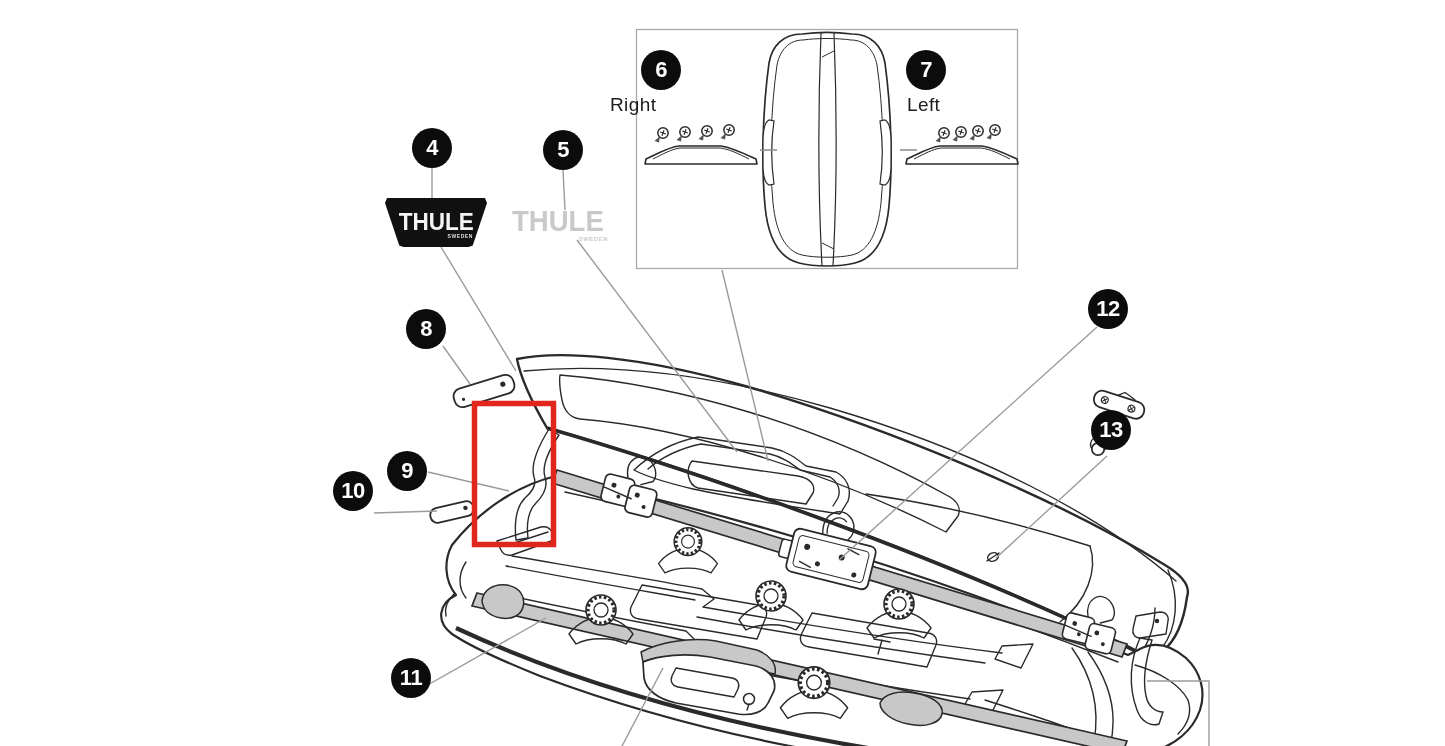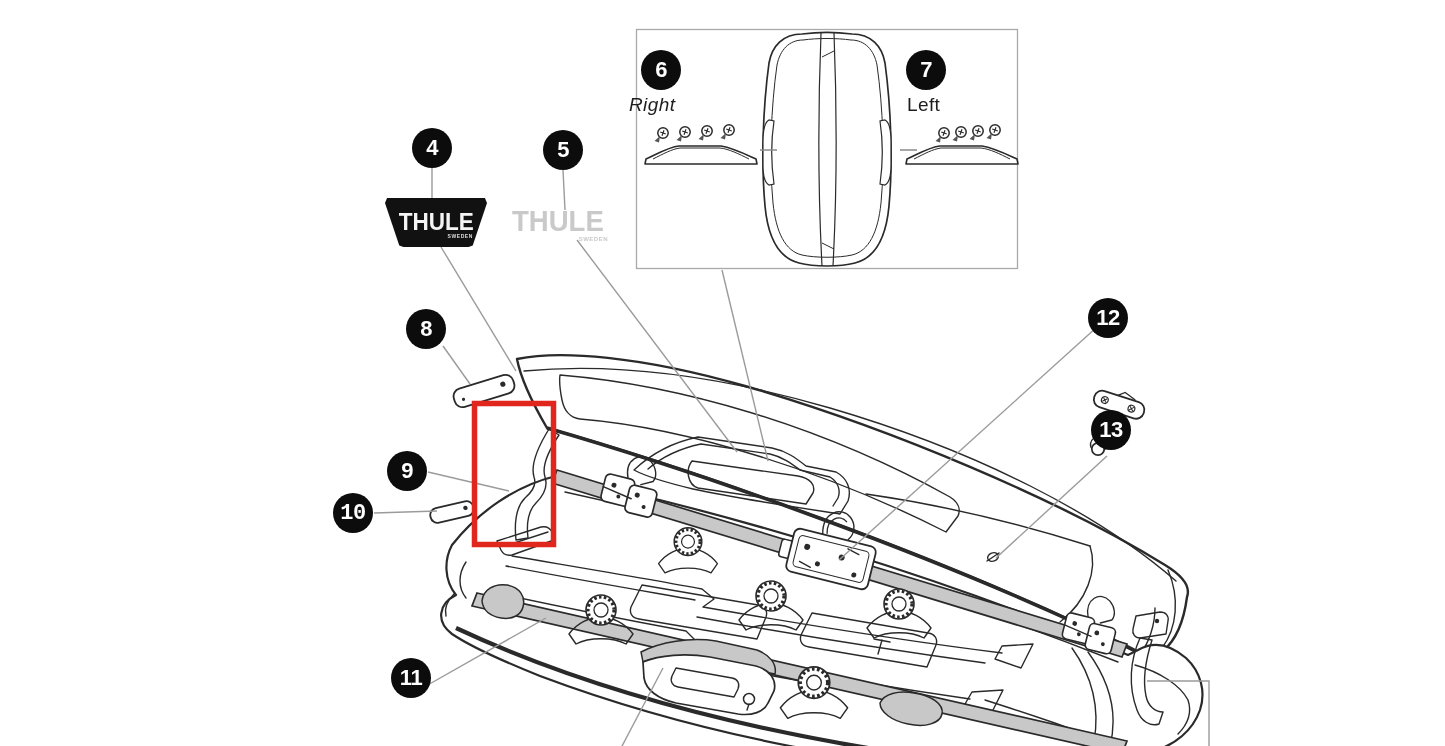--- a/index.html
+++ b/index.html
@@ -238,21 +238,21 @@
   <span class="brand">THULE</span>
   <span class="sub">SWEDEN</span>
 </div>
 
 <div class="callout" style="left:412px;top:128px;">4</div>
 <div class="callout" style="left:543px;top:130px;">5</div>
 <div class="callout" style="left:641px;top:50px;">6</div>
 <div class="callout" style="left:906px;top:50px;">7</div>
 <div class="callout" style="left:406px;top:309px;">8</div>
 <div class="callout" style="left:387px;top:451px;">9</div>
-<div class="callout" style="left:333px;top:493px;font-family:Liberation Mono, monospace;">10</div>
+<div class="callout" style="left:333px;top:471px;">10</div>
 <div class="callout" style="left:391px;top:658px;">11</div>
-<div class="callout" style="left:1088px;top:289px;margin-top:9px;">12</div>
+<div class="callout" style="left:1088px;top:289px;">12</div>
 <div class="callout" style="left:1091px;top:410px;">13</div>
 
-<div class="inset-label" style="left:629px;top:94px;font-style:italic;">Right</div>
+<div class="inset-label" style="left:610px;top:94px;">Right</div>
 <div class="inset-label" style="left:907px;top:94px;text-align:right;">Left</div>
 
 </div>
 
 </body></html>

